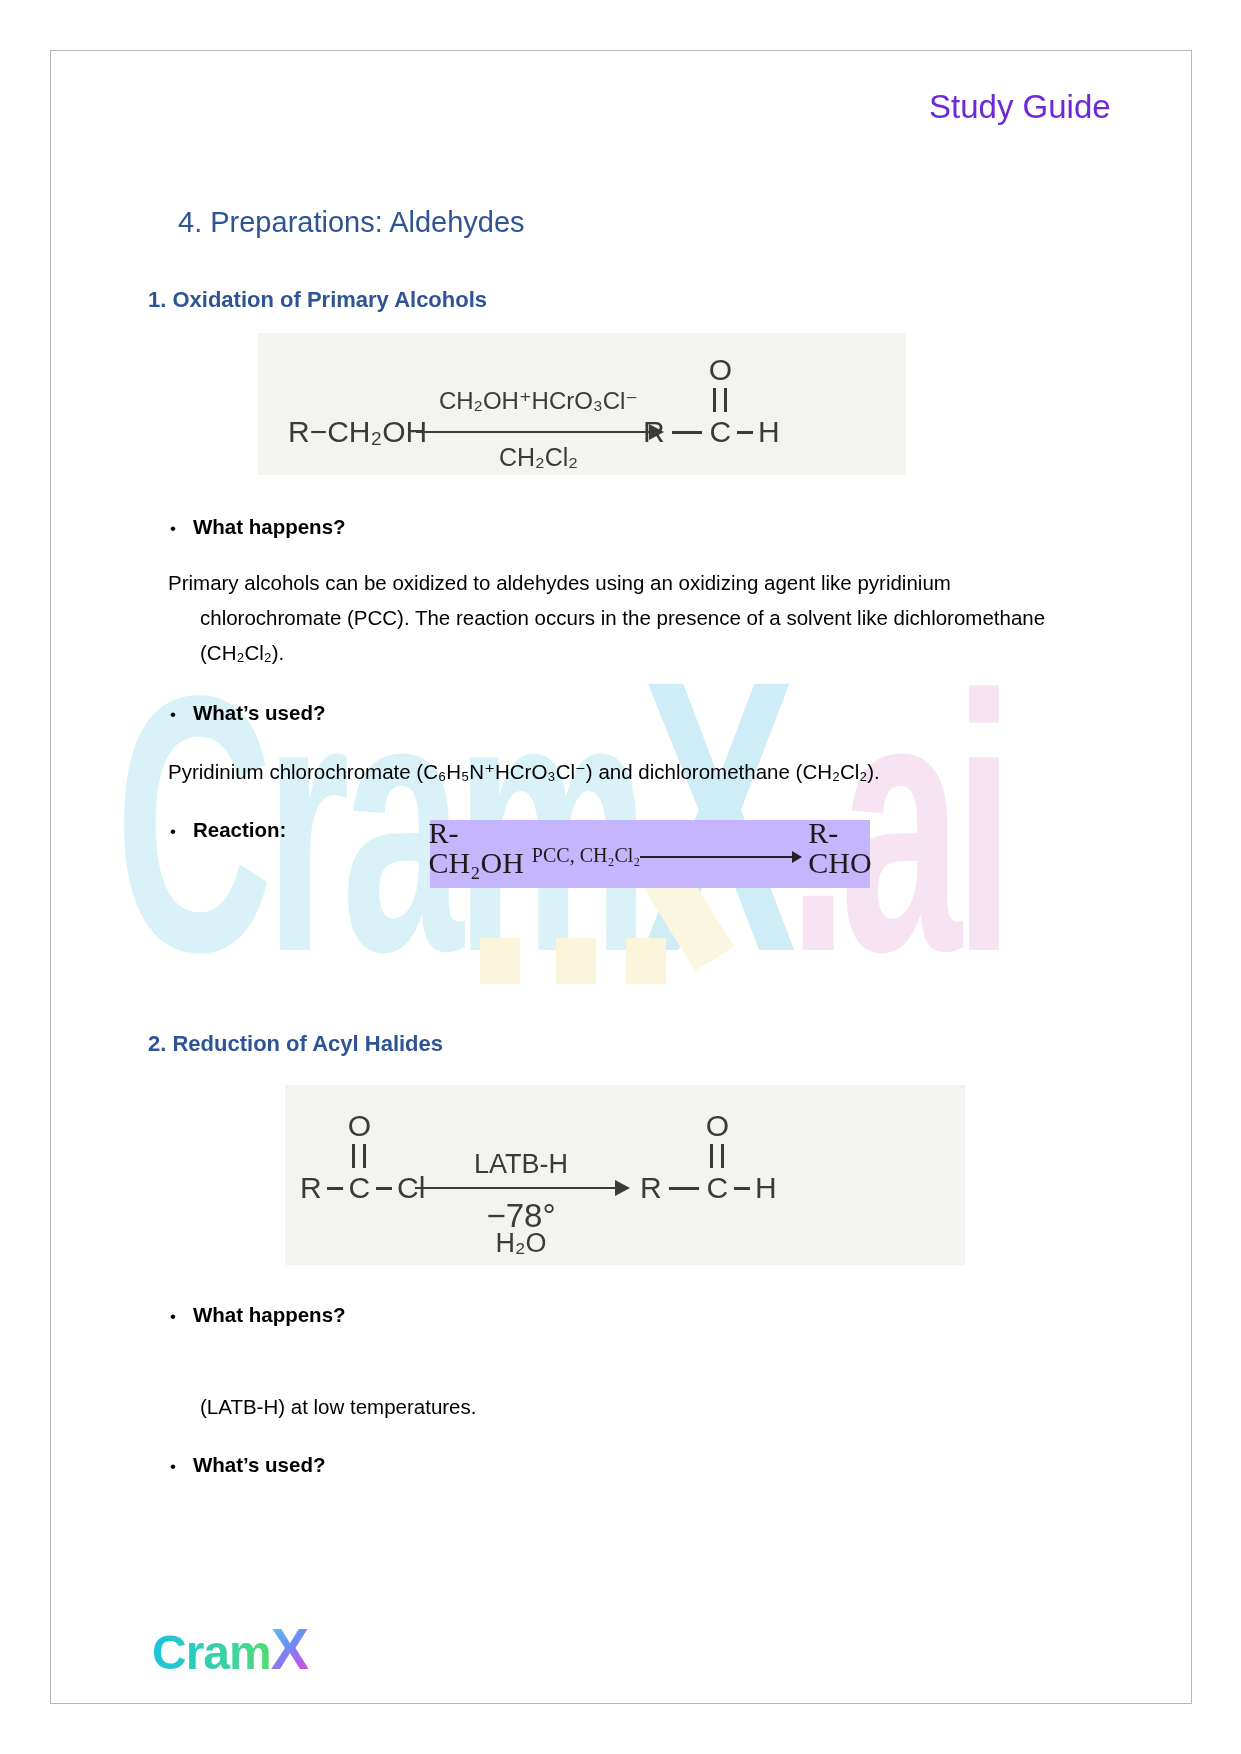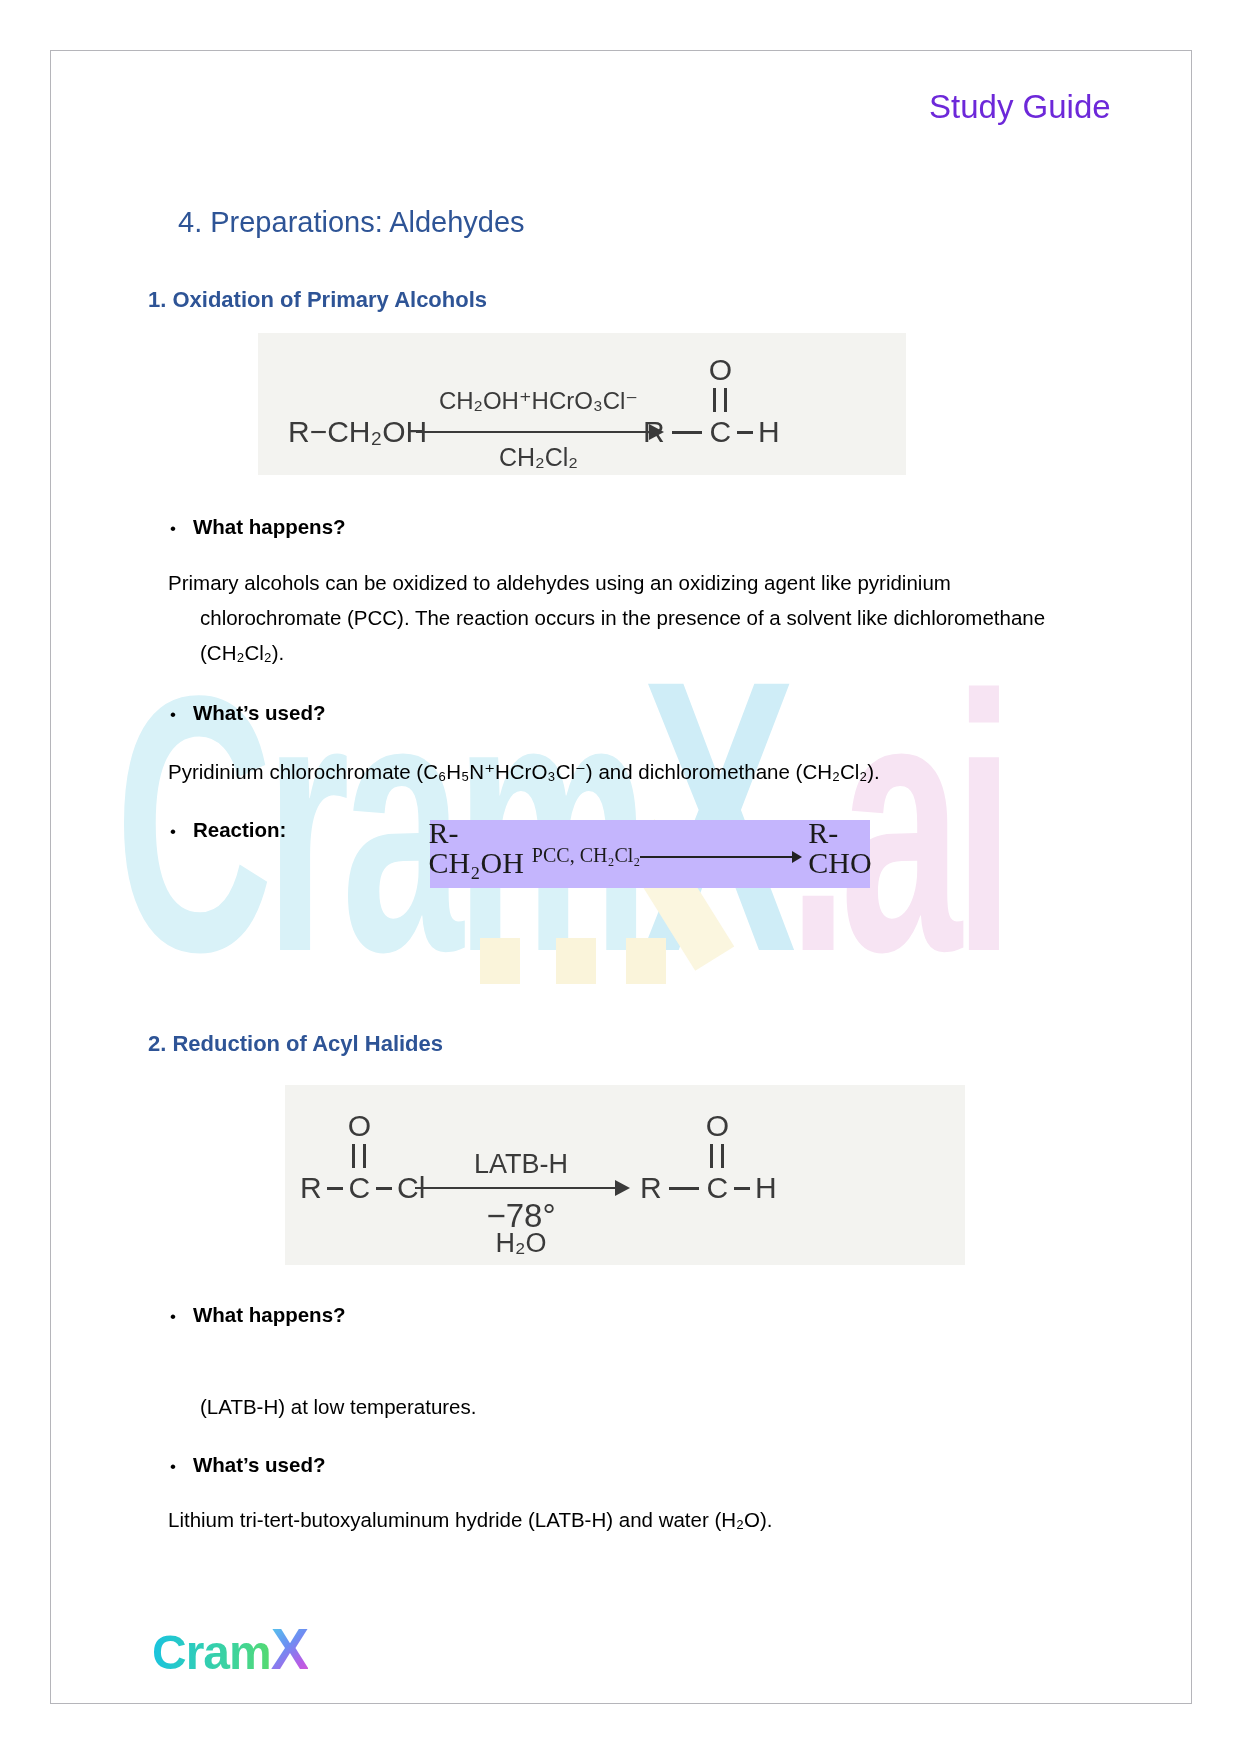--- a/index.html
+++ b/index.html
@@ -149,17 +149,16 @@
       </span>
       <span class="bond b16"></span>
       <span class="mol-letter">H</span>
     </div>
   </div>
 
   <div class="bullet" style="top:1303px;"><span class="blabel">What happens?</span></div>
   <div class="pl" style="left:200px; top:1395px;">(LATB-H) at low temperatures.</div>
 
   <div class="bullet" style="top:1453px;"><span class="blabel">What’s used?</span></div>
-  <div class="pl" style="left:168px; top:1508px;">Lithium tri-tert-butoxyaluminum hydride (LATB-H) and water (H₂O).</div>
 
   <div class="logo"><span class="logo-cram">Cram</span><span class="logo-x">X</span></div>
 
 </div>
 
 </body></html>

